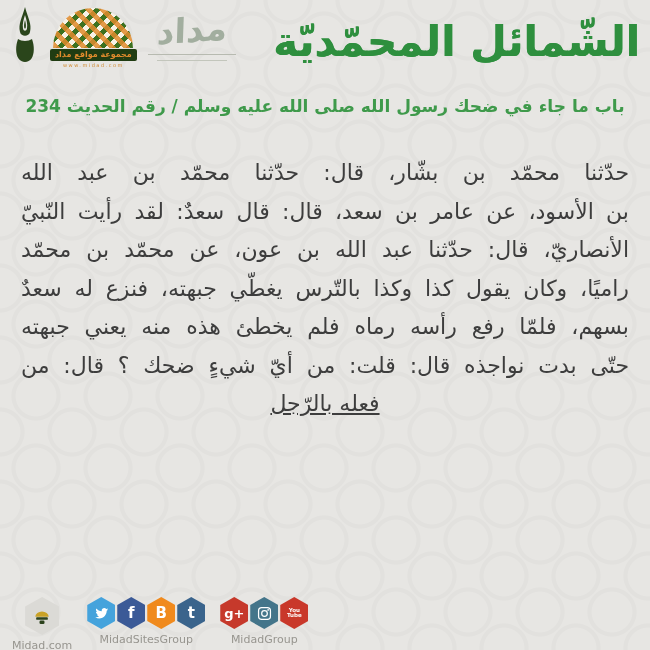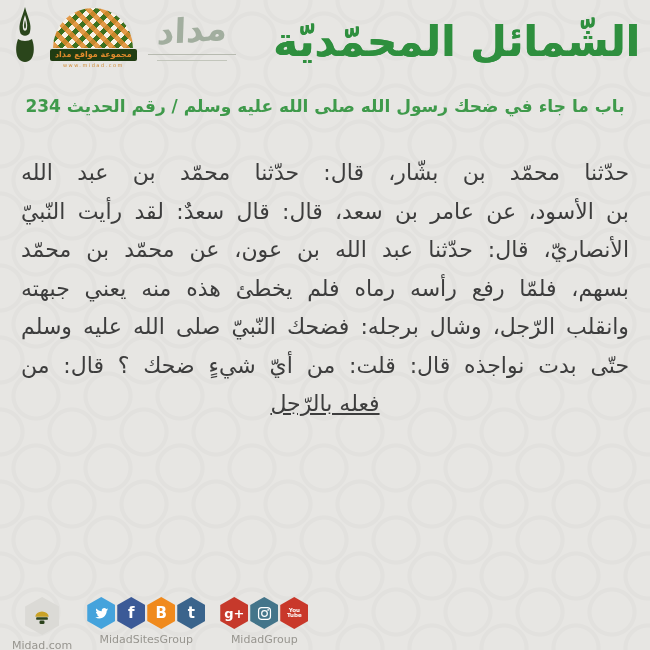--- a/index.html
+++ b/index.html
@@ -91,22 +91,22 @@
   </div>
 
   <div class="calli">الشّمائل المحمّديّة</div>
 
   <div class="chapter" style="color: rgb(63, 154, 75);">باب ما جاء في ضحك رسول الله صلى الله عليه وسلم / رقم الحديث 234</div>
 
   <div class="bodytxt" style="color: rgb(61, 61, 61);">
     <div class="jline">حدّثنا محمّد بن بشّار، قال: حدّثنا محمّد بن عبد الله</div>
     <div class="jline">بن الأسود، عن عامر بن سعد، قال: قال سعدٌ: لقد رأيت النّبيّ</div>
     <div class="jline">الأنصاريّ، قال: حدّثنا عبد الله بن عون، عن محمّد بن محمّد</div>
+    <div class="jline">راميًا، وكان يقول كذا وكذا بالتّرس يغطّي جبهته، فنزع له سعدٌ</div>
     <div class="jline">بسهم، فلمّا رفع رأسه رماه فلم يخطئ هذه منه يعني جبهته</div>
-    <div class="jline">وانقلب الرّجل، وشال برجله: فضحك النّبيّ صلى الله عليه وسلم</div>
     <div class="jline">حتّى بدت نواجذه قال: قلت: من أيّ شيءٍ ضحك ؟ قال: من</div>
     <div class="cline">فعله بالرّجل</div>
   </div>
 
   <div class="footer">
 
     <div class="fgroup">
       <div class="hexrow">
         <div class="hex hex-big" style="background-color: rgb(219, 218, 214);">
           <svg width="20" height="20" viewBox="0 0 24 24">

